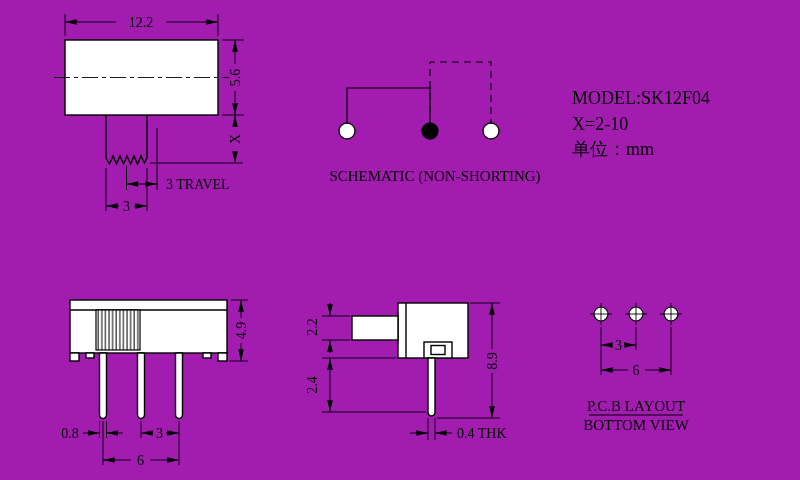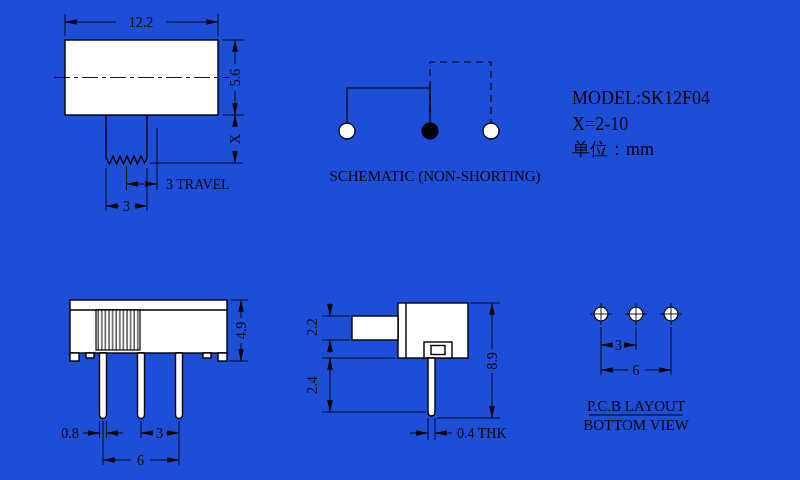--- a/index.html
+++ b/index.html
@@ -1,16 +1,16 @@
 <!DOCTYPE html>
 <html><head>
 <meta charset="utf-8">
 <style>
   html,body{margin:0;padding:0;background:#ffffff;}
-  .sheet{position:relative;width:800px;height:480px;background:#1d4ed8;overflow:hidden;}
+  .sheet{position:relative;width:800px;height:480px;background:#a21caf;overflow:hidden;}
   svg{display:block;}
   svg text{font-family:"Liberation Serif","DejaVu Serif",serif;fill:#000;}
   .dimtxt{font-size:14px;}
   .captxt{font-size:15px;}
   .titletxt{font-size:18px;}
   .obj{stroke:#000;stroke-width:1.4;fill:none;}
   .objf{stroke:#000;stroke-width:1.4;fill:#fff;}
   .thin{stroke:#000;stroke-width:0.9;fill:none;}
   .cl{stroke:#000;stroke-width:0.9;fill:none;stroke-dasharray:16 4 4 4;}
   .dash{stroke:#000;stroke-width:1.2;fill:none;stroke-dasharray:7 5;}

